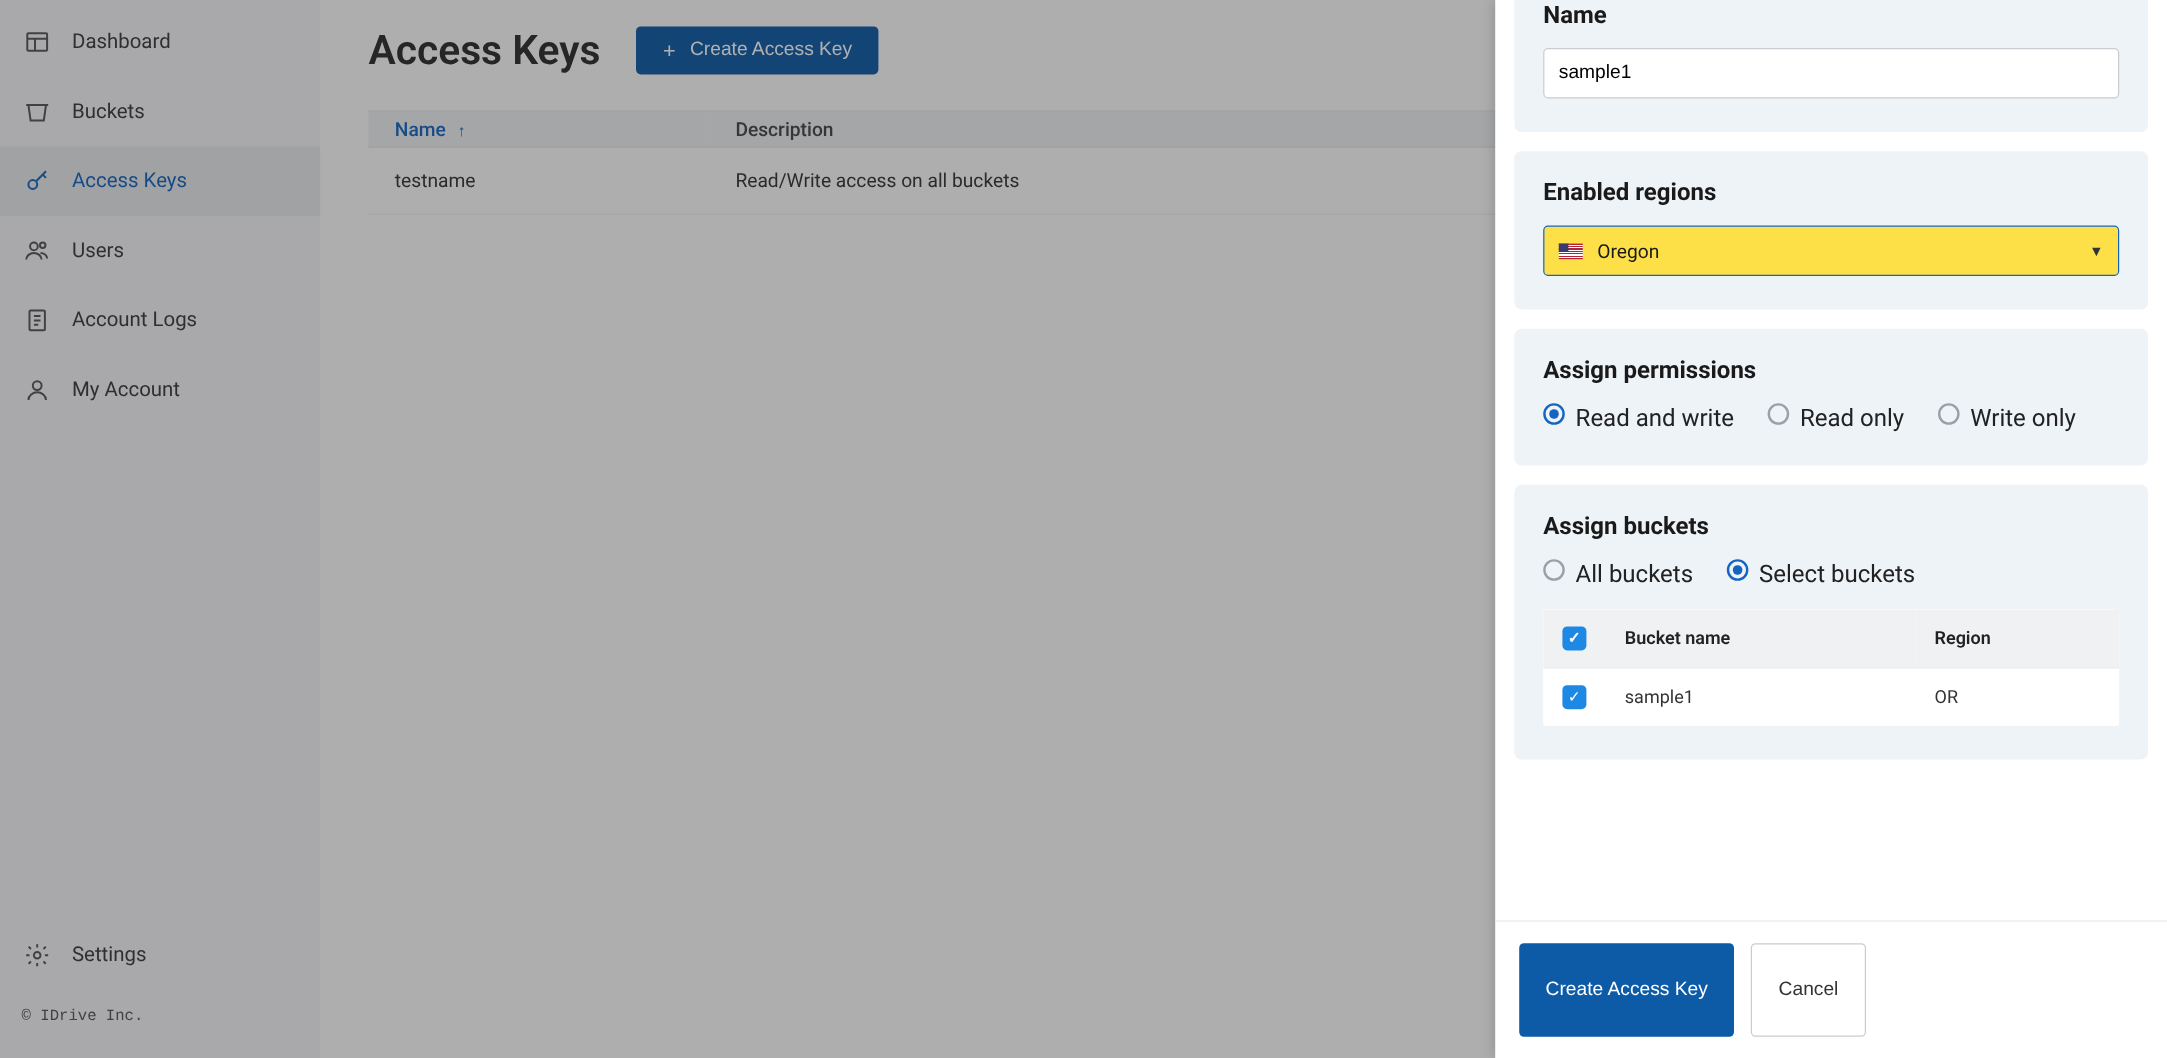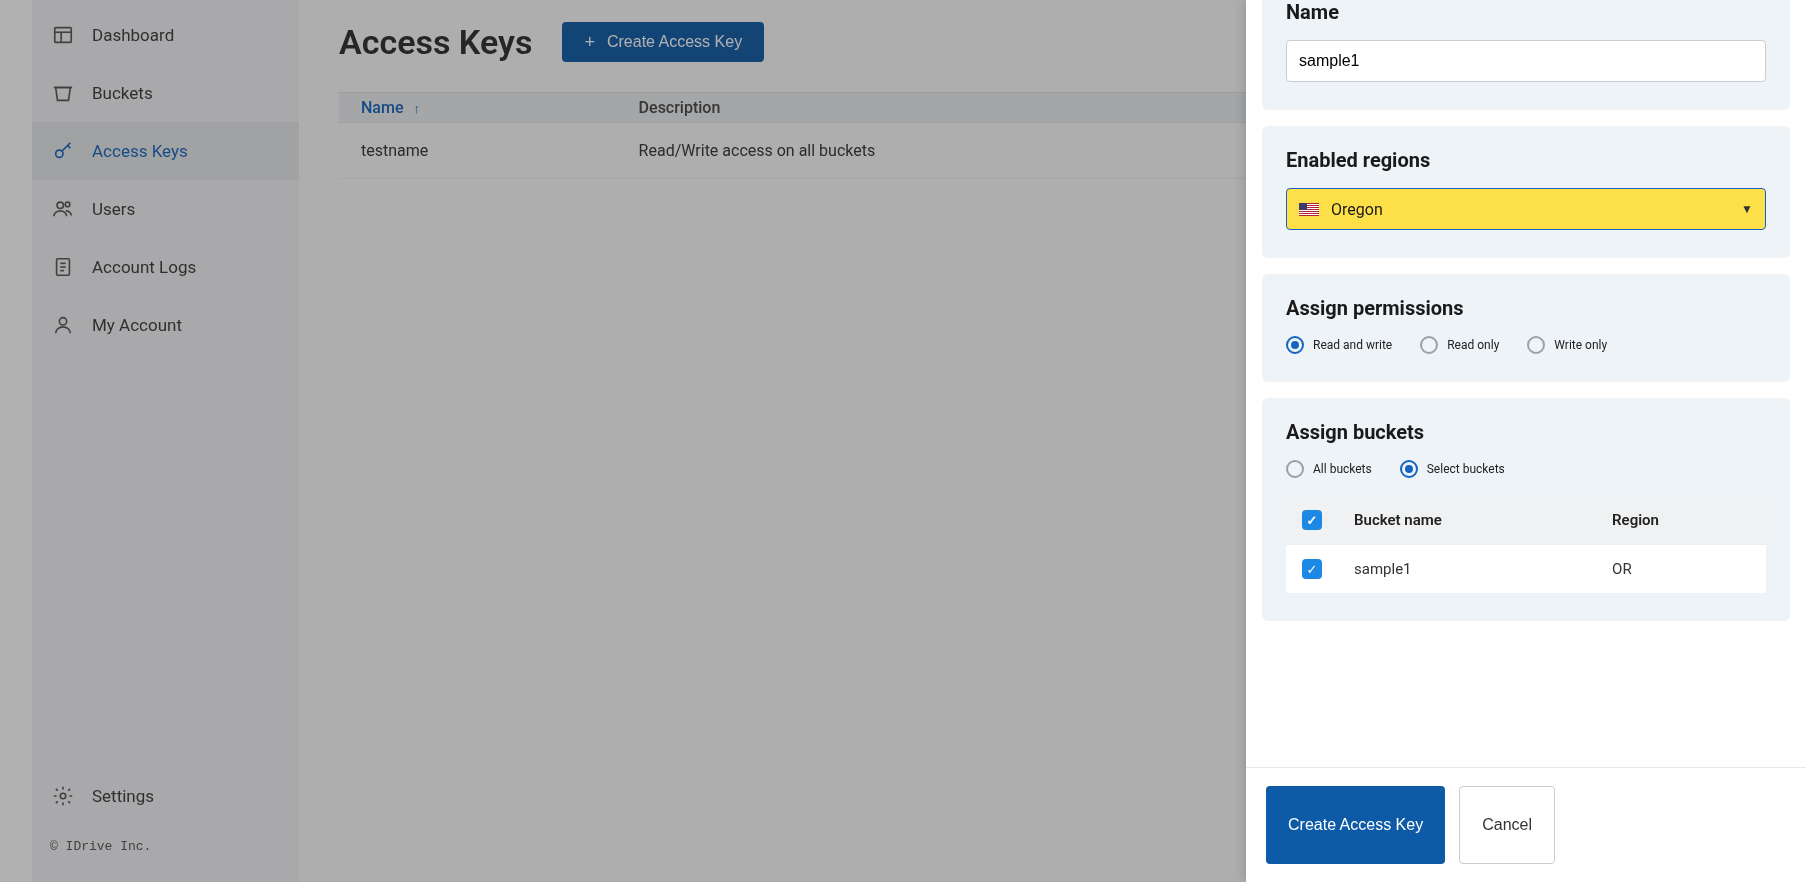--- a/index.html
+++ b/index.html
@@ -3,21 +3,21 @@
 <meta charset="utf-8">
 <style>
   * { box-sizing: border-box; margin: 0; padding: 0; }
   html, body { height: 100%; }
   body {
     font-family: -apple-system, BlinkMacSystemFont, "Segoe UI", Roboto, "Helvetica Neue", Arial, sans-serif;
     color: #1a1a1a;
     background: #fff;
     overflow: hidden;
   }
-  .app { display: flex; height: 100vh; margin-left: 32px; }
+  .app { display: flex; height: 100vh; }
 
   
   .sidebar {
     width: 267px;
     background: #f4f5f7;
     display: flex;
     flex-direction: column;
     padding-top: 6px;
   }
   .nav { flex: 1; }
@@ -142,21 +142,21 @@
   }
   .flag {
     width: 20px; height: 13px; margin-right: 12px;
     background: linear-gradient(to bottom, #b22234 0 7.7%, #fff 7.7% 15.4%, #b22234 15.4% 23%, #fff 23% 30.7%, #b22234 30.7% 38.4%, #fff 38.4% 46.1%, #b22234 46.1% 53.8%, #fff 53.8% 61.5%, #b22234 61.5% 69.2%, #fff 69.2% 76.9%, #b22234 76.9% 84.6%, #fff 84.6% 92.3%, #b22234 92.3% 100%);
     position: relative;
   }
   .flag::before { content:""; position:absolute; top:0; left:0; width:8px; height:7px; background:#3c3b6e; }
   .caret { margin-left: auto; font-size: 12px; color:#333; }
 
   .radio-row { display: flex; flex-wrap: wrap; gap: 28px; margin-top: 6px; }
-  .radio-item { display: flex; align-items: center; gap: 9px; font-size: 12px; color:#222; cursor:pointer; }
+  .radio-item { display: flex; align-items: flex-start; gap: 9px; font-size: 20px; color:#222; cursor:pointer; }
   .radio-dot {
     width: 18px; height: 18px; border: 2px solid #9aa0a6; border-radius: 50%; display:flex; align-items:center; justify-content:center;
   }
   .radio-item.selected .radio-dot { border-color: #1565c0; }
   .radio-item.selected .radio-dot::after { content:""; width:8px; height:8px; background:#1565c0; border-radius:50%; }
 
   .bucket-table { width:100%; border-collapse: collapse; margin-top: 18px; background:#fff; border-radius:3px; overflow:hidden; }
   .bucket-table th, .bucket-table td { text-align:left; padding: 14px 16px; font-size:15px; }
   .bucket-table thead th { background:#f0f1f3; font-weight:600; color:#222; }
   .bucket-table tbody td { border-top:1px solid #eceef0; color:#333; }

